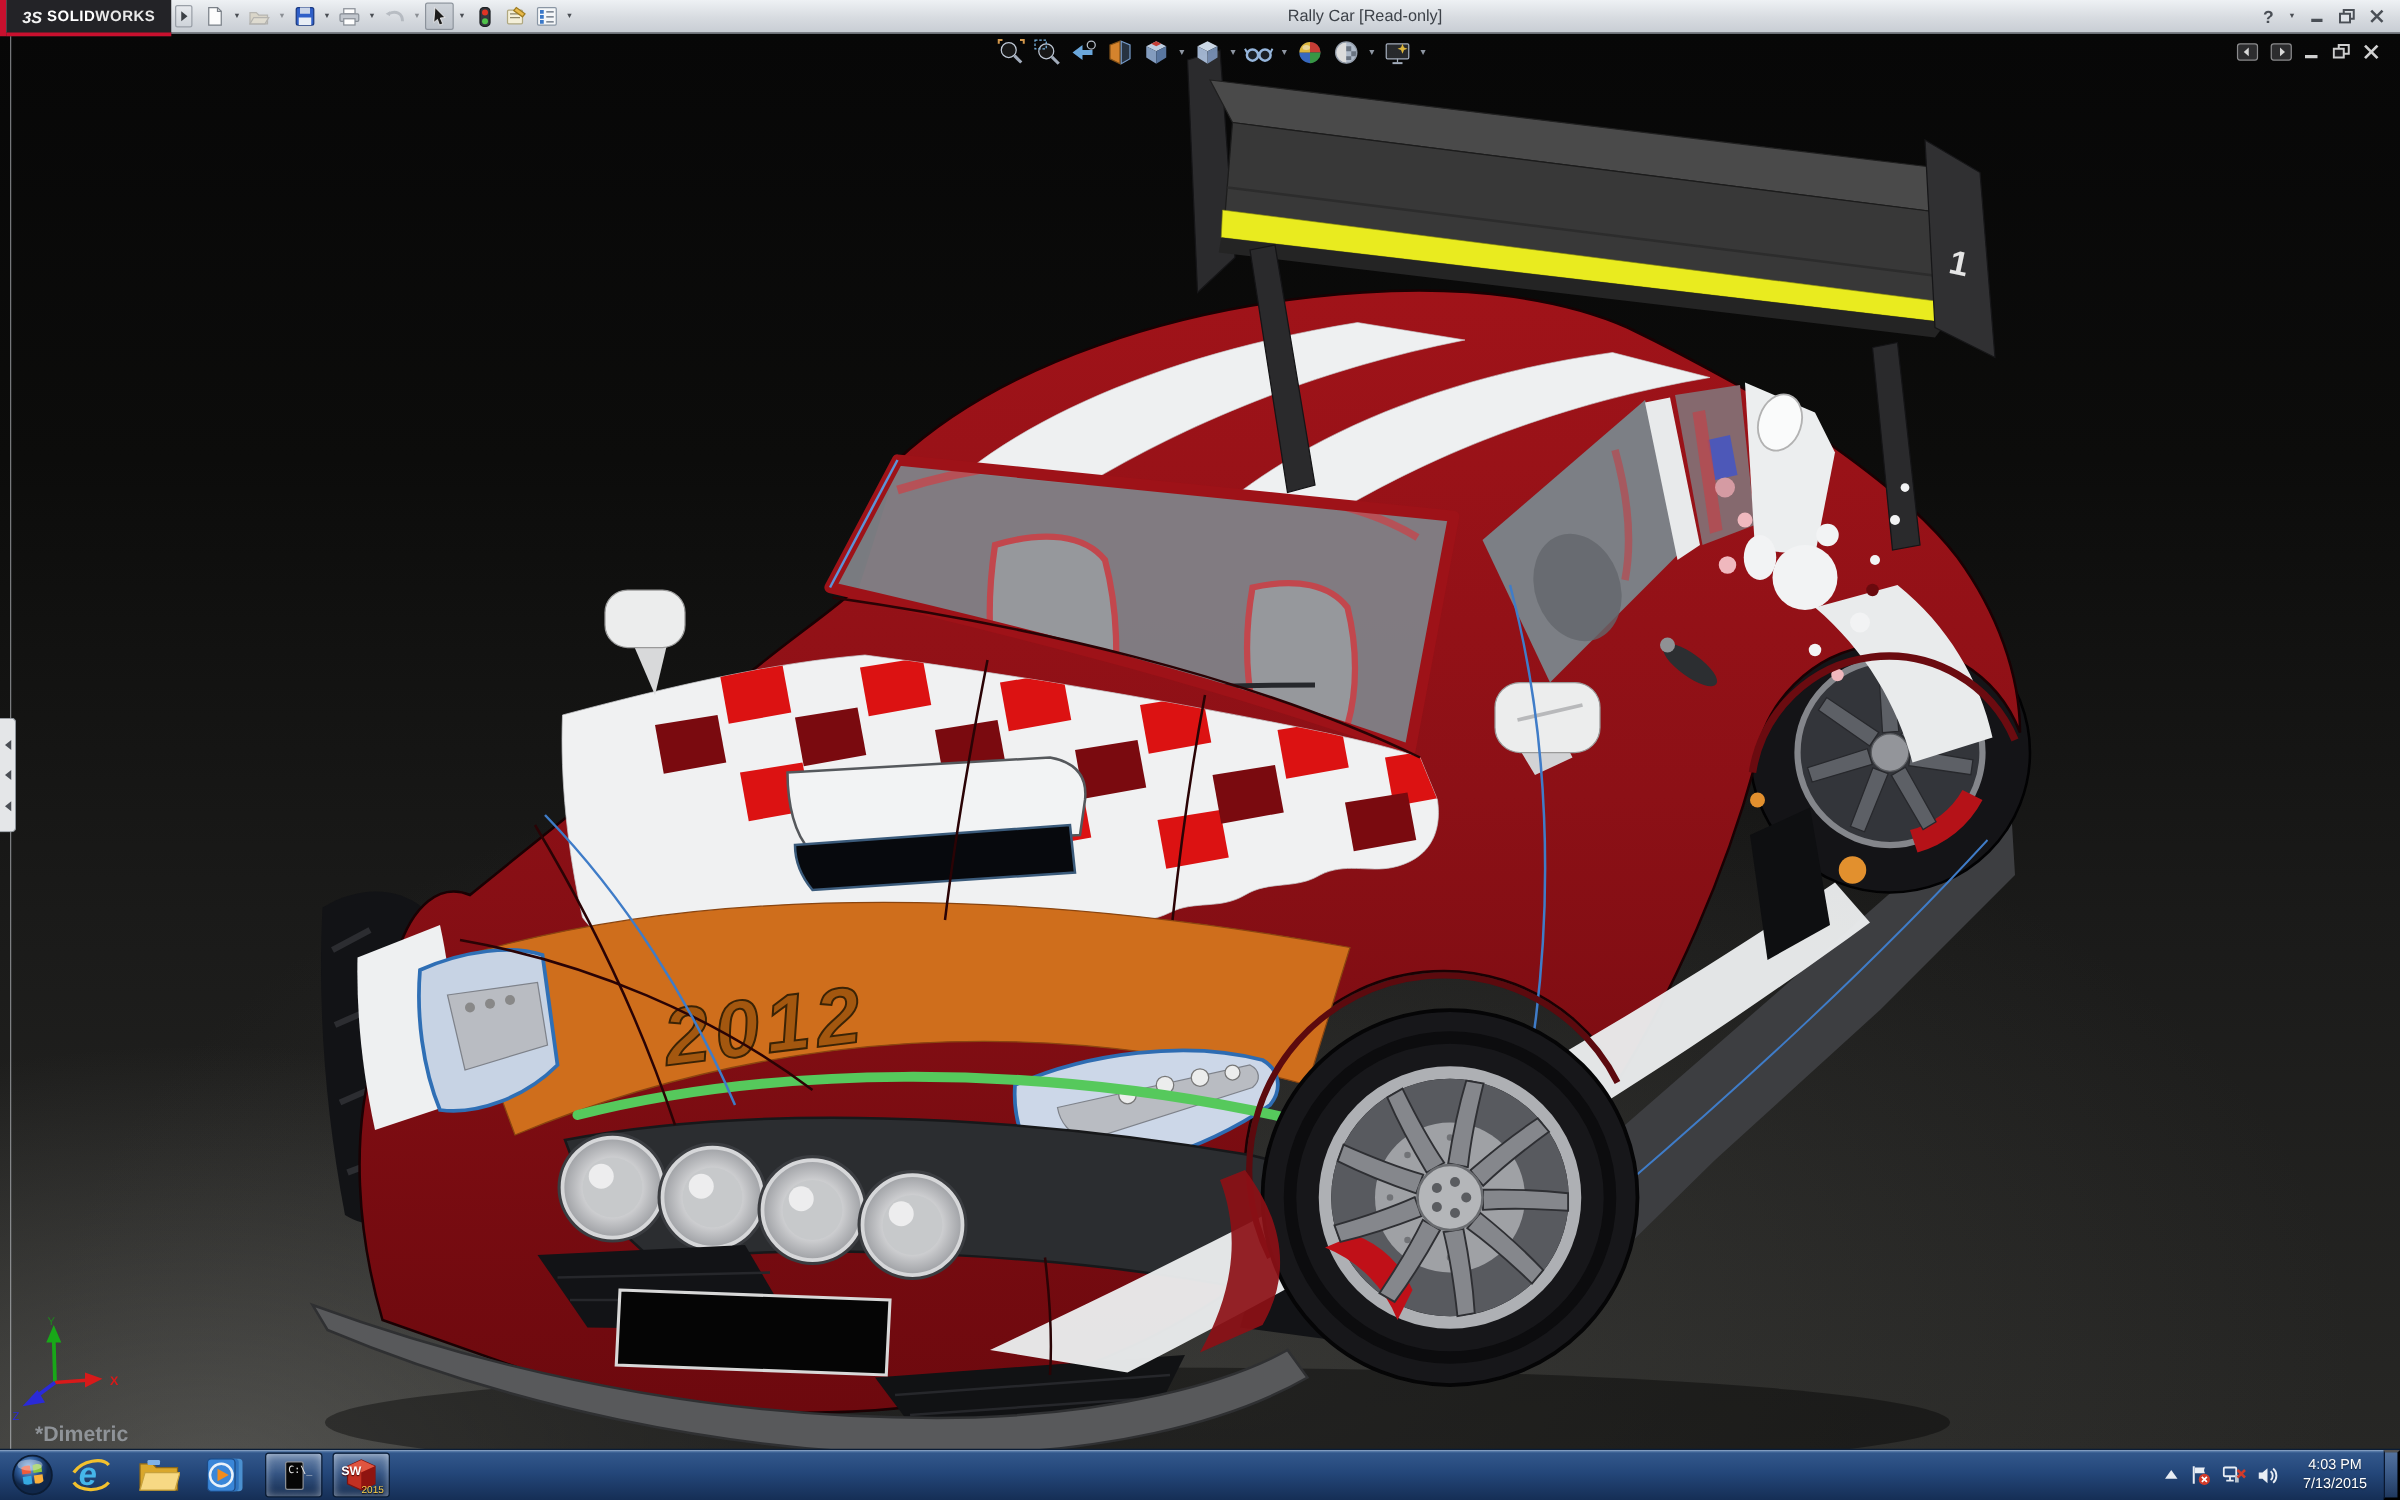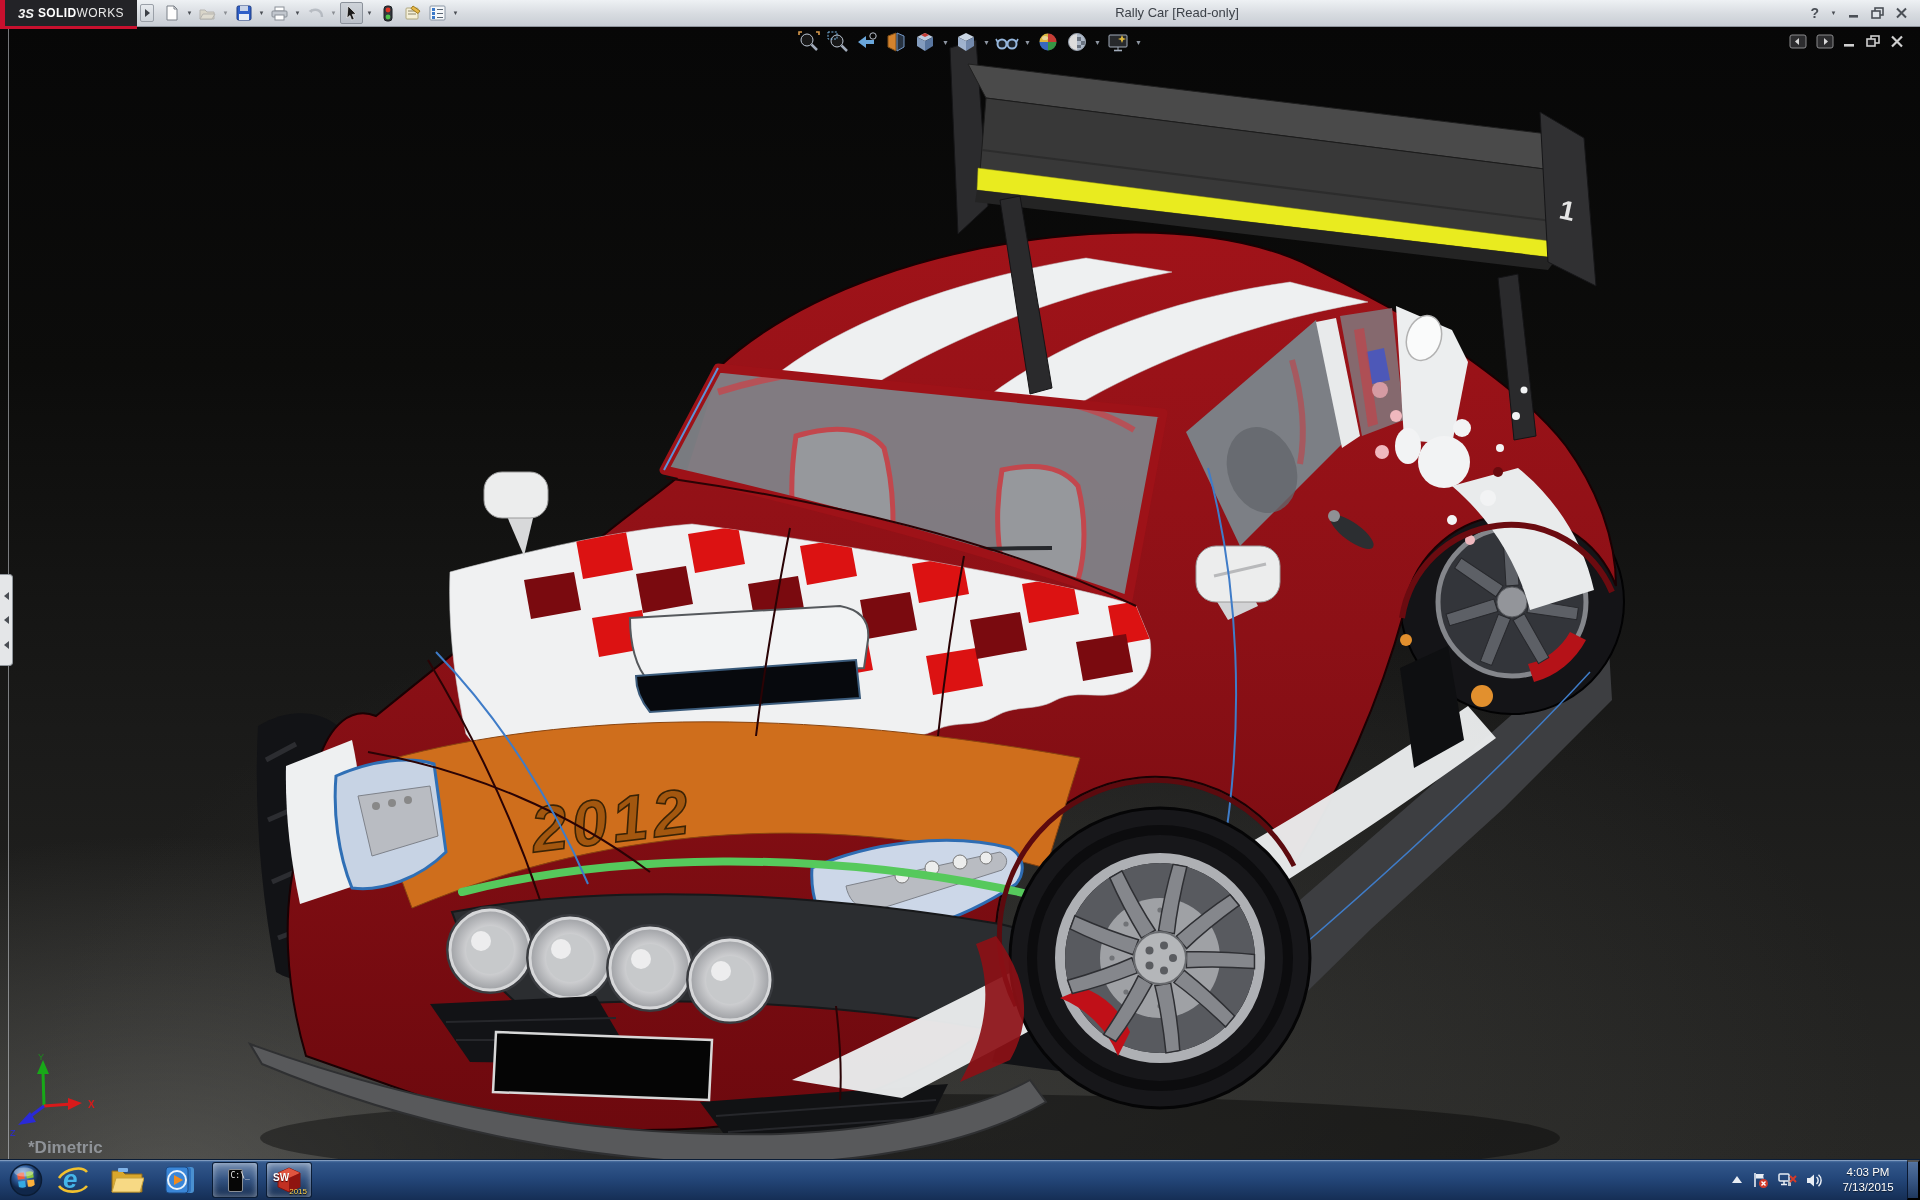--- a/index.html
+++ b/index.html
@@ -6,30 +6,30 @@
   .page{position:relative;width:1920px;height:1200px;overflow:hidden;background:#111;padding-left:44px;}
 
   
   .titlebar{position:absolute;top:0;left:0;width:1920px;height:26px;
     background:linear-gradient(#eef1f4,#d7dbe0 55%,#c8cdd4);border-bottom:1px solid #8f959d;z-index:30;}
   .brand-red{position:absolute;left:0;top:0;width:5px;height:29px;background:#c8102e;}
   .logo-block{position:absolute;left:5px;top:0;width:132px;height:26px;background:#232327;
     border-bottom:3px solid #c8102e;display:flex;align-items:center;justify-content:center;gap:4px;color:#fff;}
   .logo-mark{font-style:italic;font-weight:bold;font-size:13px;color:#f2f2f2;}
   .logo-text{font-size:12px;letter-spacing:.4px;color:#fff;}
-  .logo-text .b{font-weight:bold;text-align:right;} .logo-text .l{font-weight:normal;color:#e9e9e9;}
+  .logo-text .b{font-weight:bold;text-align:right;} .logo-text .l{font-weight:bold;color:#e9e9e9;}
   .flyout-btn{position:absolute;left:140px;top:4px;width:12px;height:18px;background:linear-gradient(#e7eaee,#cfd4da);
     border:1px solid #9aa0a8;border-radius:2px;display:flex;align-items:center;justify-content:center;}
   .flyout-btn .tri{width:0;height:0;border-top:4px solid transparent;border-bottom:4px solid transparent;border-left:5px solid #3c4046;}
   .tb-tools{position:absolute;left:160px;top:0;height:26px;display:flex;align-items:center;gap:2px;}
   .tool{width:23px;height:22px;display:flex;align-items:center;justify-content:center;border-radius:2px;background:none;border:1px solid transparent;padding:0;}
   .tool.pressed{background:linear-gradient(#ced3d9,#bbc1c9);border:1px solid #8b929b;}
   .dim{opacity:.55;}
   .caret{font-size:6px;color:#4a4e54;width:9px;text-align:center;background:none;border:none;padding:0;}
-  .win-title{position:absolute;left:1177px;top:0;height:34px;line-height:26px;transform:translateX(-50%);
+  .win-title{position:absolute;left:1092px;top:0;height:34px;line-height:26px;transform:translateX(-50%);
     font-size:13px;color:#3c4148;white-space:nowrap;}
   .tb-right{position:absolute;right:12px;top:0;height:26px;display:flex;align-items:center;gap:10px;}
   .helpq{font-size:14px;font-weight:bold;color:#4a4f56;background:none;border:none;padding:0;}
   .wbtn{background:none;border:none;padding:0;display:flex;align-items:center;}
 
   
   .viewport{position:absolute;left:0;top:26px;width:1920px;height:1134px;overflow:hidden;
     background:
       radial-gradient(1000px 560px at 9% 102%, rgba(122,122,118,.50), rgba(122,122,118,0) 62%),
       radial-gradient(1400px 800px at 50% 94%, rgba(86,86,82,.36), rgba(0,0,0,0) 66%),

